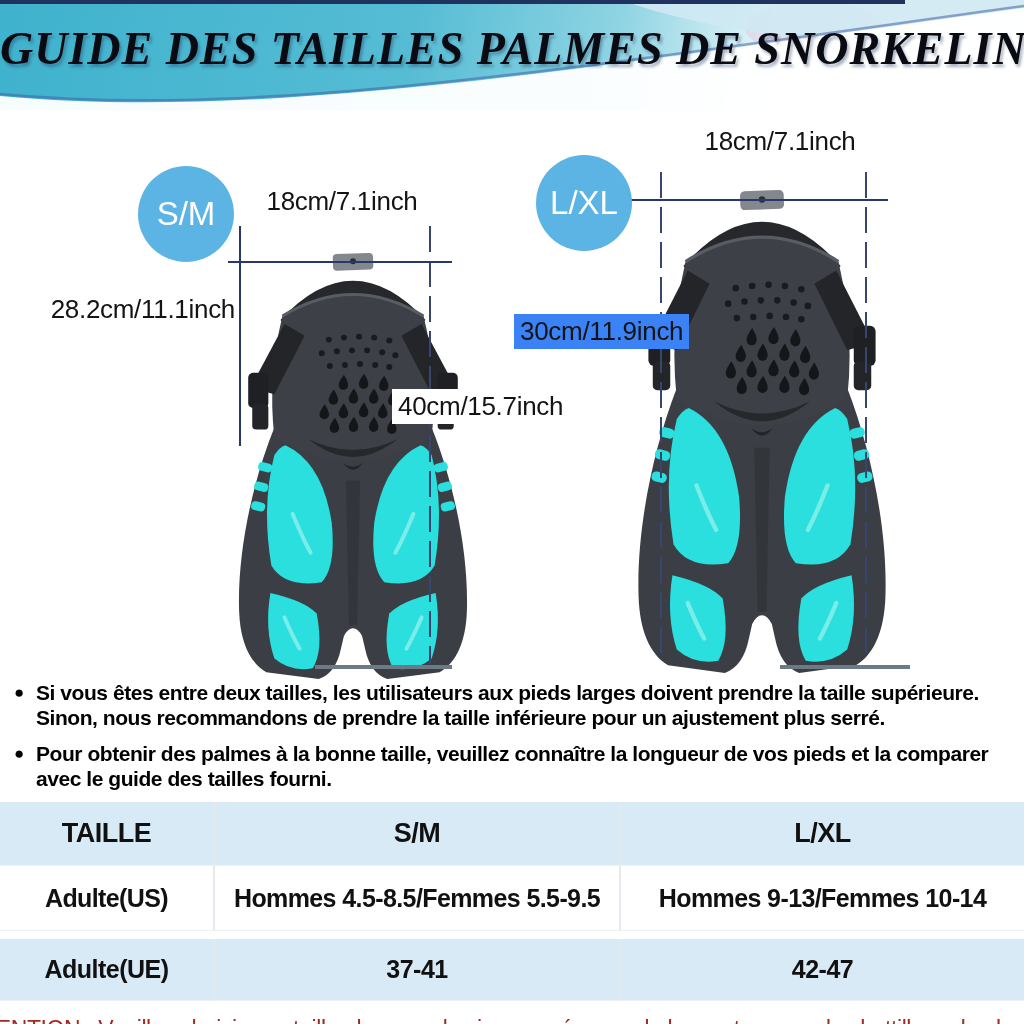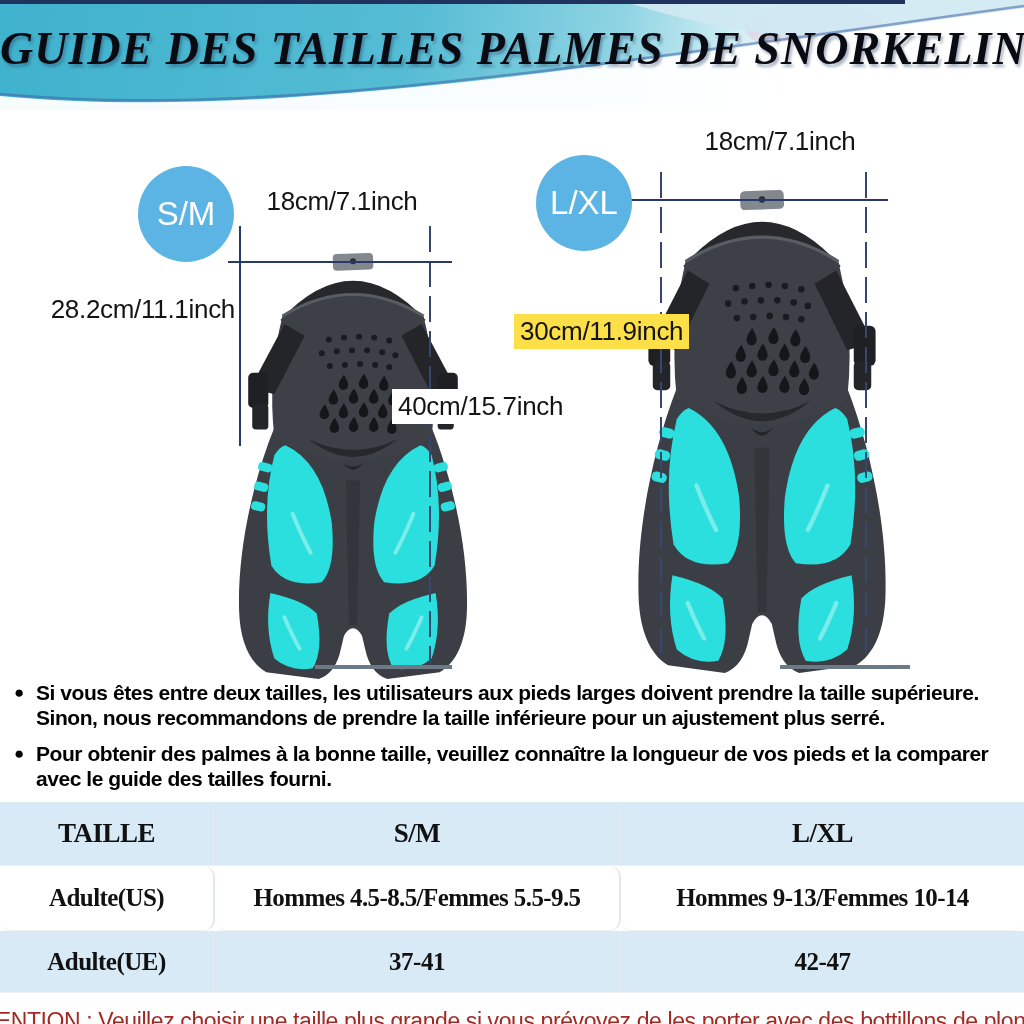--- a/index.html
+++ b/index.html
@@ -25,37 +25,37 @@
     background:#5cb4e4; color:#fff; display:flex; align-items:center; justify-content:center;
     font-size:33px; font-weight:400; }
   .badge-sm { left:138px; top:56px; }
   .badge-lxl { left:536px; top:45px; }
 
   .measure { position:absolute; font-size:26px; color:#141414; letter-spacing:-0.3px; white-space:nowrap; }
   .lab-w-sm  { left:242px; top:76px;  width:200px; text-align:center; }
   .lab-h-sm  { left:32px;  top:184px; width:203px; text-align:right; }
   .lab-l-sm  { left:392px; top:279px; background:#fff; padding:2px 6px; }
   .lab-w-lxl { left:680px; top:16px;  width:200px; text-align:center; }
-  .lab-h-lxl { left:514px; top:204px; background:#fde047; padding:2px 6px; }
+  .lab-h-lxl { left:514px; top:204px; background:#3b82f6; padding:2px 6px; }
   .lab-l-lxl { left:831px; top:211px; background:#fff; padding:2px 4px; }
 
   
   .notes { width:1024px; padding:8px 12px 0 14px; background:#fff; }
   .note { display:flex; margin-bottom:11px; }
   .note .dot { flex:0 0 22px; font-size:17px; line-height:25px; color:#000; }
   .note .txt { font-size:21px; line-height:25px; color:#000; letter-spacing:-0.45px;font-weight:bold; }
 
   
-  .size-table { width:1024px; display:grid; grid-template-columns:215px 406px 403px;font-family:Liberation Serif, serif; }
+  .size-table { width:1024px; display:grid; grid-template-columns:215px 406px 403px; }
   .cell { display:flex; align-items:center; justify-content:center;
     font-weight:bold; color:#111; border-right:2px solid #e3e9ee; border-bottom:1px solid #eef2f5; }
   .cell:nth-child(3n) { border-right:none; }
   .r-head { height:64px; background:#d9eaf7; font-size:27px; letter-spacing:-0.5px; }
-  .r-odd  { height:65px; background:#ffffff; font-size:25px; letter-spacing:-0.6px;border-radius:11px; }
-  .r-even { height:62px; background:#d9eaf7; font-size:25px; letter-spacing:-0.5px; }
+  .r-odd  { height:65px; background:#ffffff; font-size:25px; letter-spacing:-0.6px; }
+  .r-even { height:62px; background:#d9eaf7; font-size:25px; letter-spacing:-0.5px;margin-top:8px; }
 
   
   .attention { width:1024px; height:56px; display:flex; align-items:center; justify-content:center;
     background:#fff; }
   .attention .txt { font-size:23px; color:#a32a24; letter-spacing:-0.4px; white-space:nowrap; }
 </style>
 </head>
 <body>
 
 <svg width="0" height="0" style="position:absolute" aria-hidden="true">

